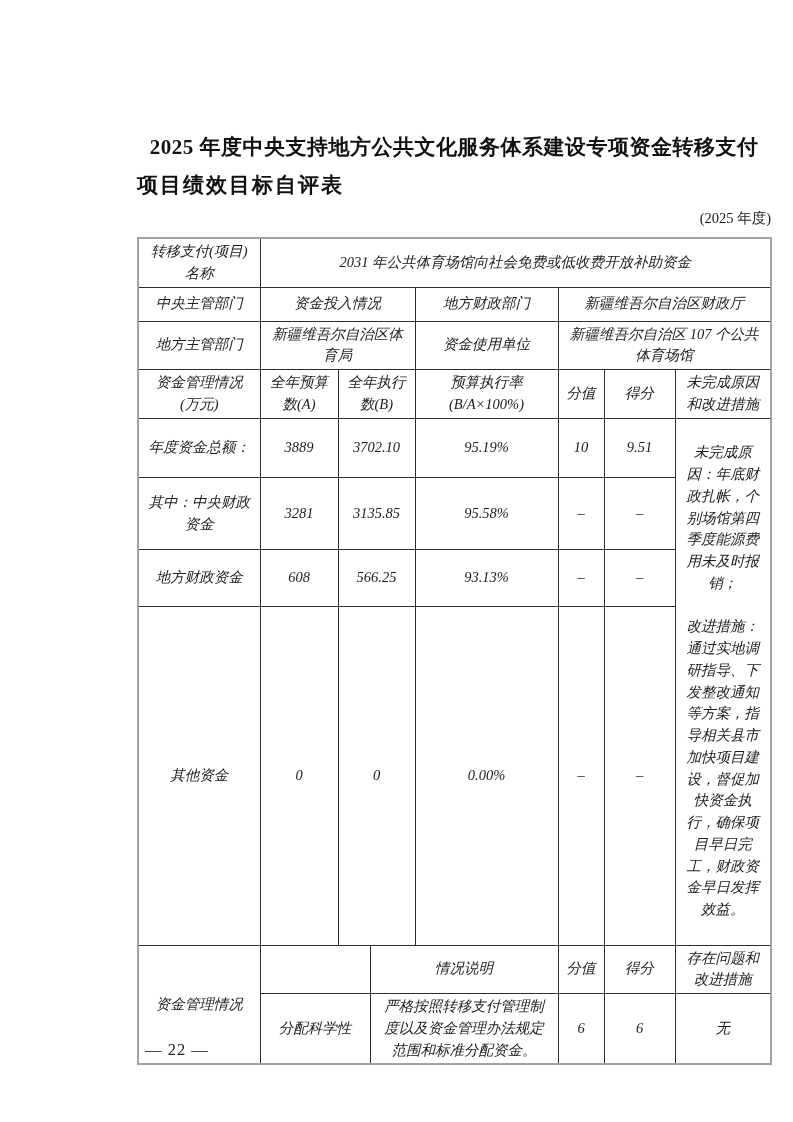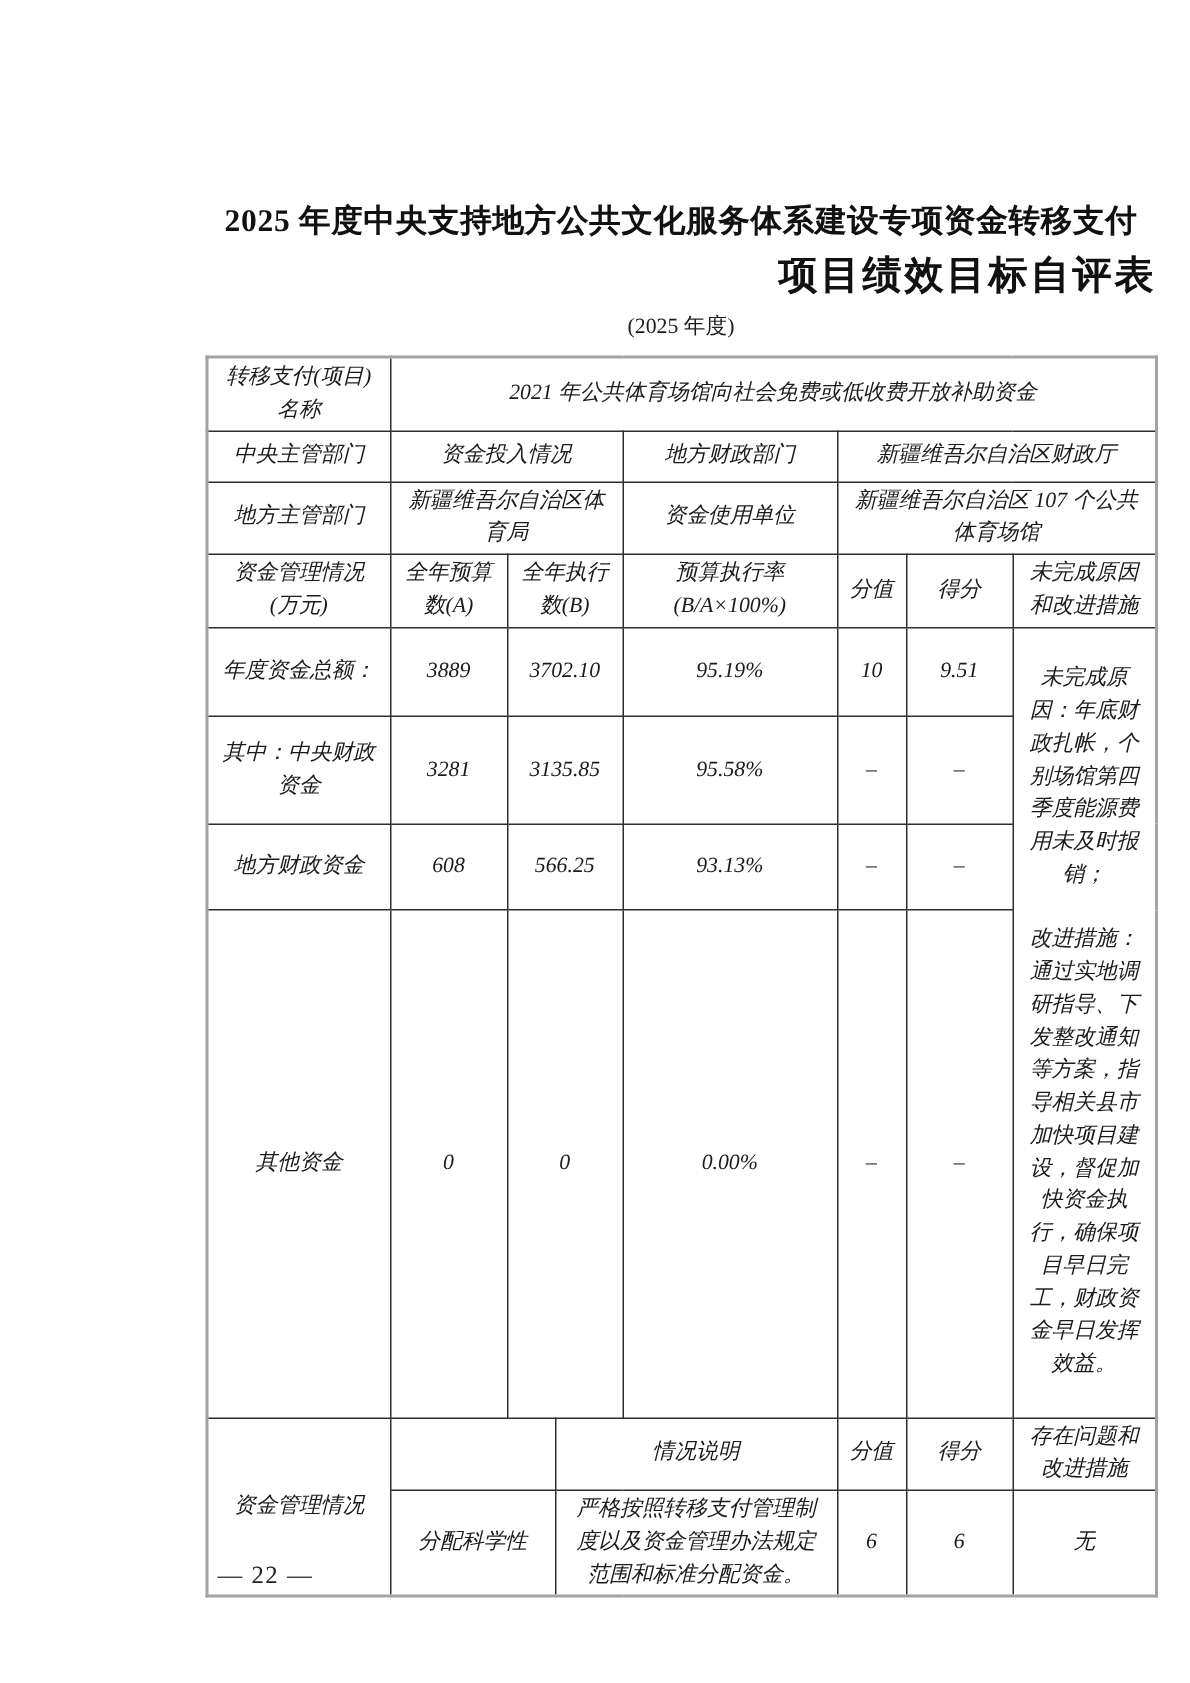--- a/index.html
+++ b/index.html
@@ -14,29 +14,28 @@
   .content{margin-left:93px;width:634px;padding-left:44px;}
   .title1{
     margin:0;padding-top:133px;
     text-align:center;
     font-size:21px;font-weight:bold;
     line-height:28px;letter-spacing:0.5px;
     color:#111;
   }
   .title2{
     margin:10px 0 0 0;
-    text-align:right;
-    font-size:26px;font-weight:bold;
+    text-align:left;
+    font-size:21px;font-weight:bold;
     line-height:28px;letter-spacing:2px;
     color:#111;
-    font-family:Liberation Mono, monospace;
   }
   .subtitle{
     margin:9px 0 0 0;
-    text-align:center;
+    text-align:right;
     font-size:14.5px;line-height:20px;
   }
   table.main{
     margin-top:9px;
     border-collapse:collapse;
     table-layout:fixed;
     width:634px;
     border:2px solid #a3a3a3;
     font-style:italic;
   }
@@ -86,21 +85,21 @@
         <col style="width:143px">
           <col style="width:46px">
           <col style="width:71px">
           <col style="width:96px">
       </colgroup>
 
       <tbody>
           <tr style="height:46px">
         <td>转移支付(项目)
 名称</td>
-        <td colspan="7">2021 年公共体育场馆向社会免费或低收费开放补助资金</td>
+        <td colspan="7">2031 年公共体育场馆向社会免费或低收费开放补助资金</td>
       </tr>
 
       <tr style="height:34px">
         <td>中央主管部门</td>
         <td colspan="3">资金投入情况</td>
         <td>地方财政部门</td>
         <td colspan="3">新疆维吾尔自治区财政厅</td>
       </tr>
 
       <tr style="height:45px">

